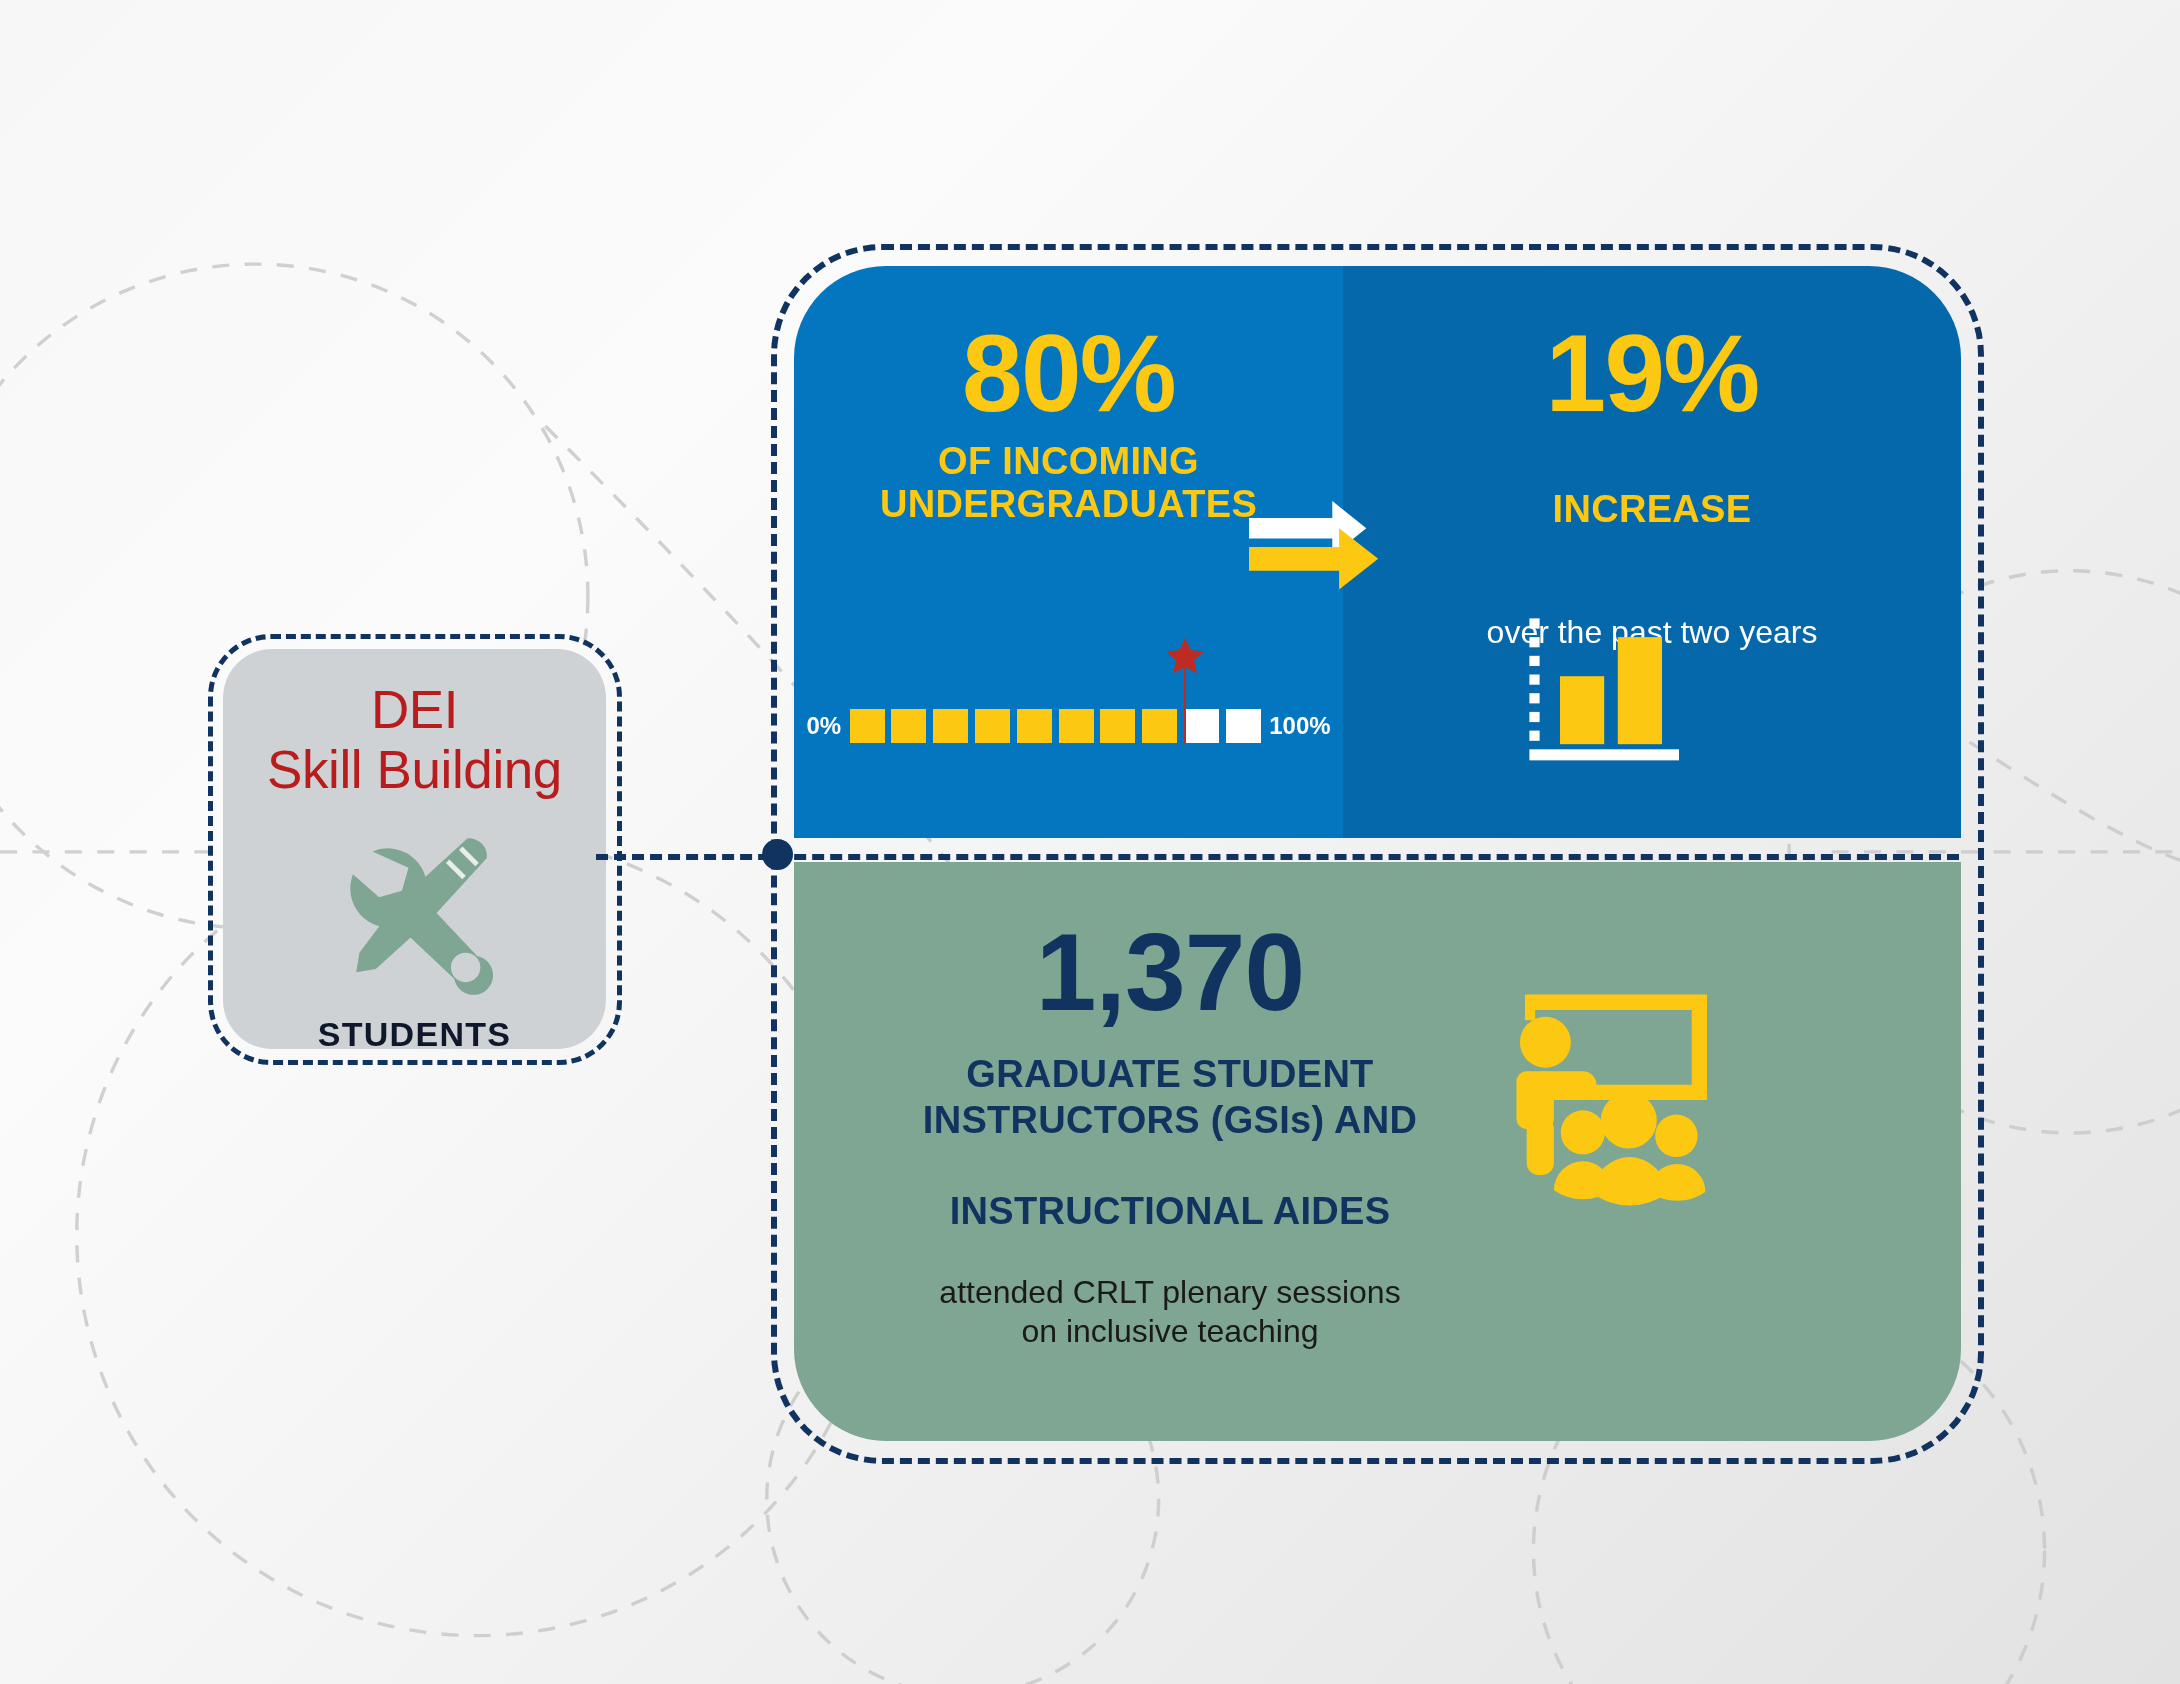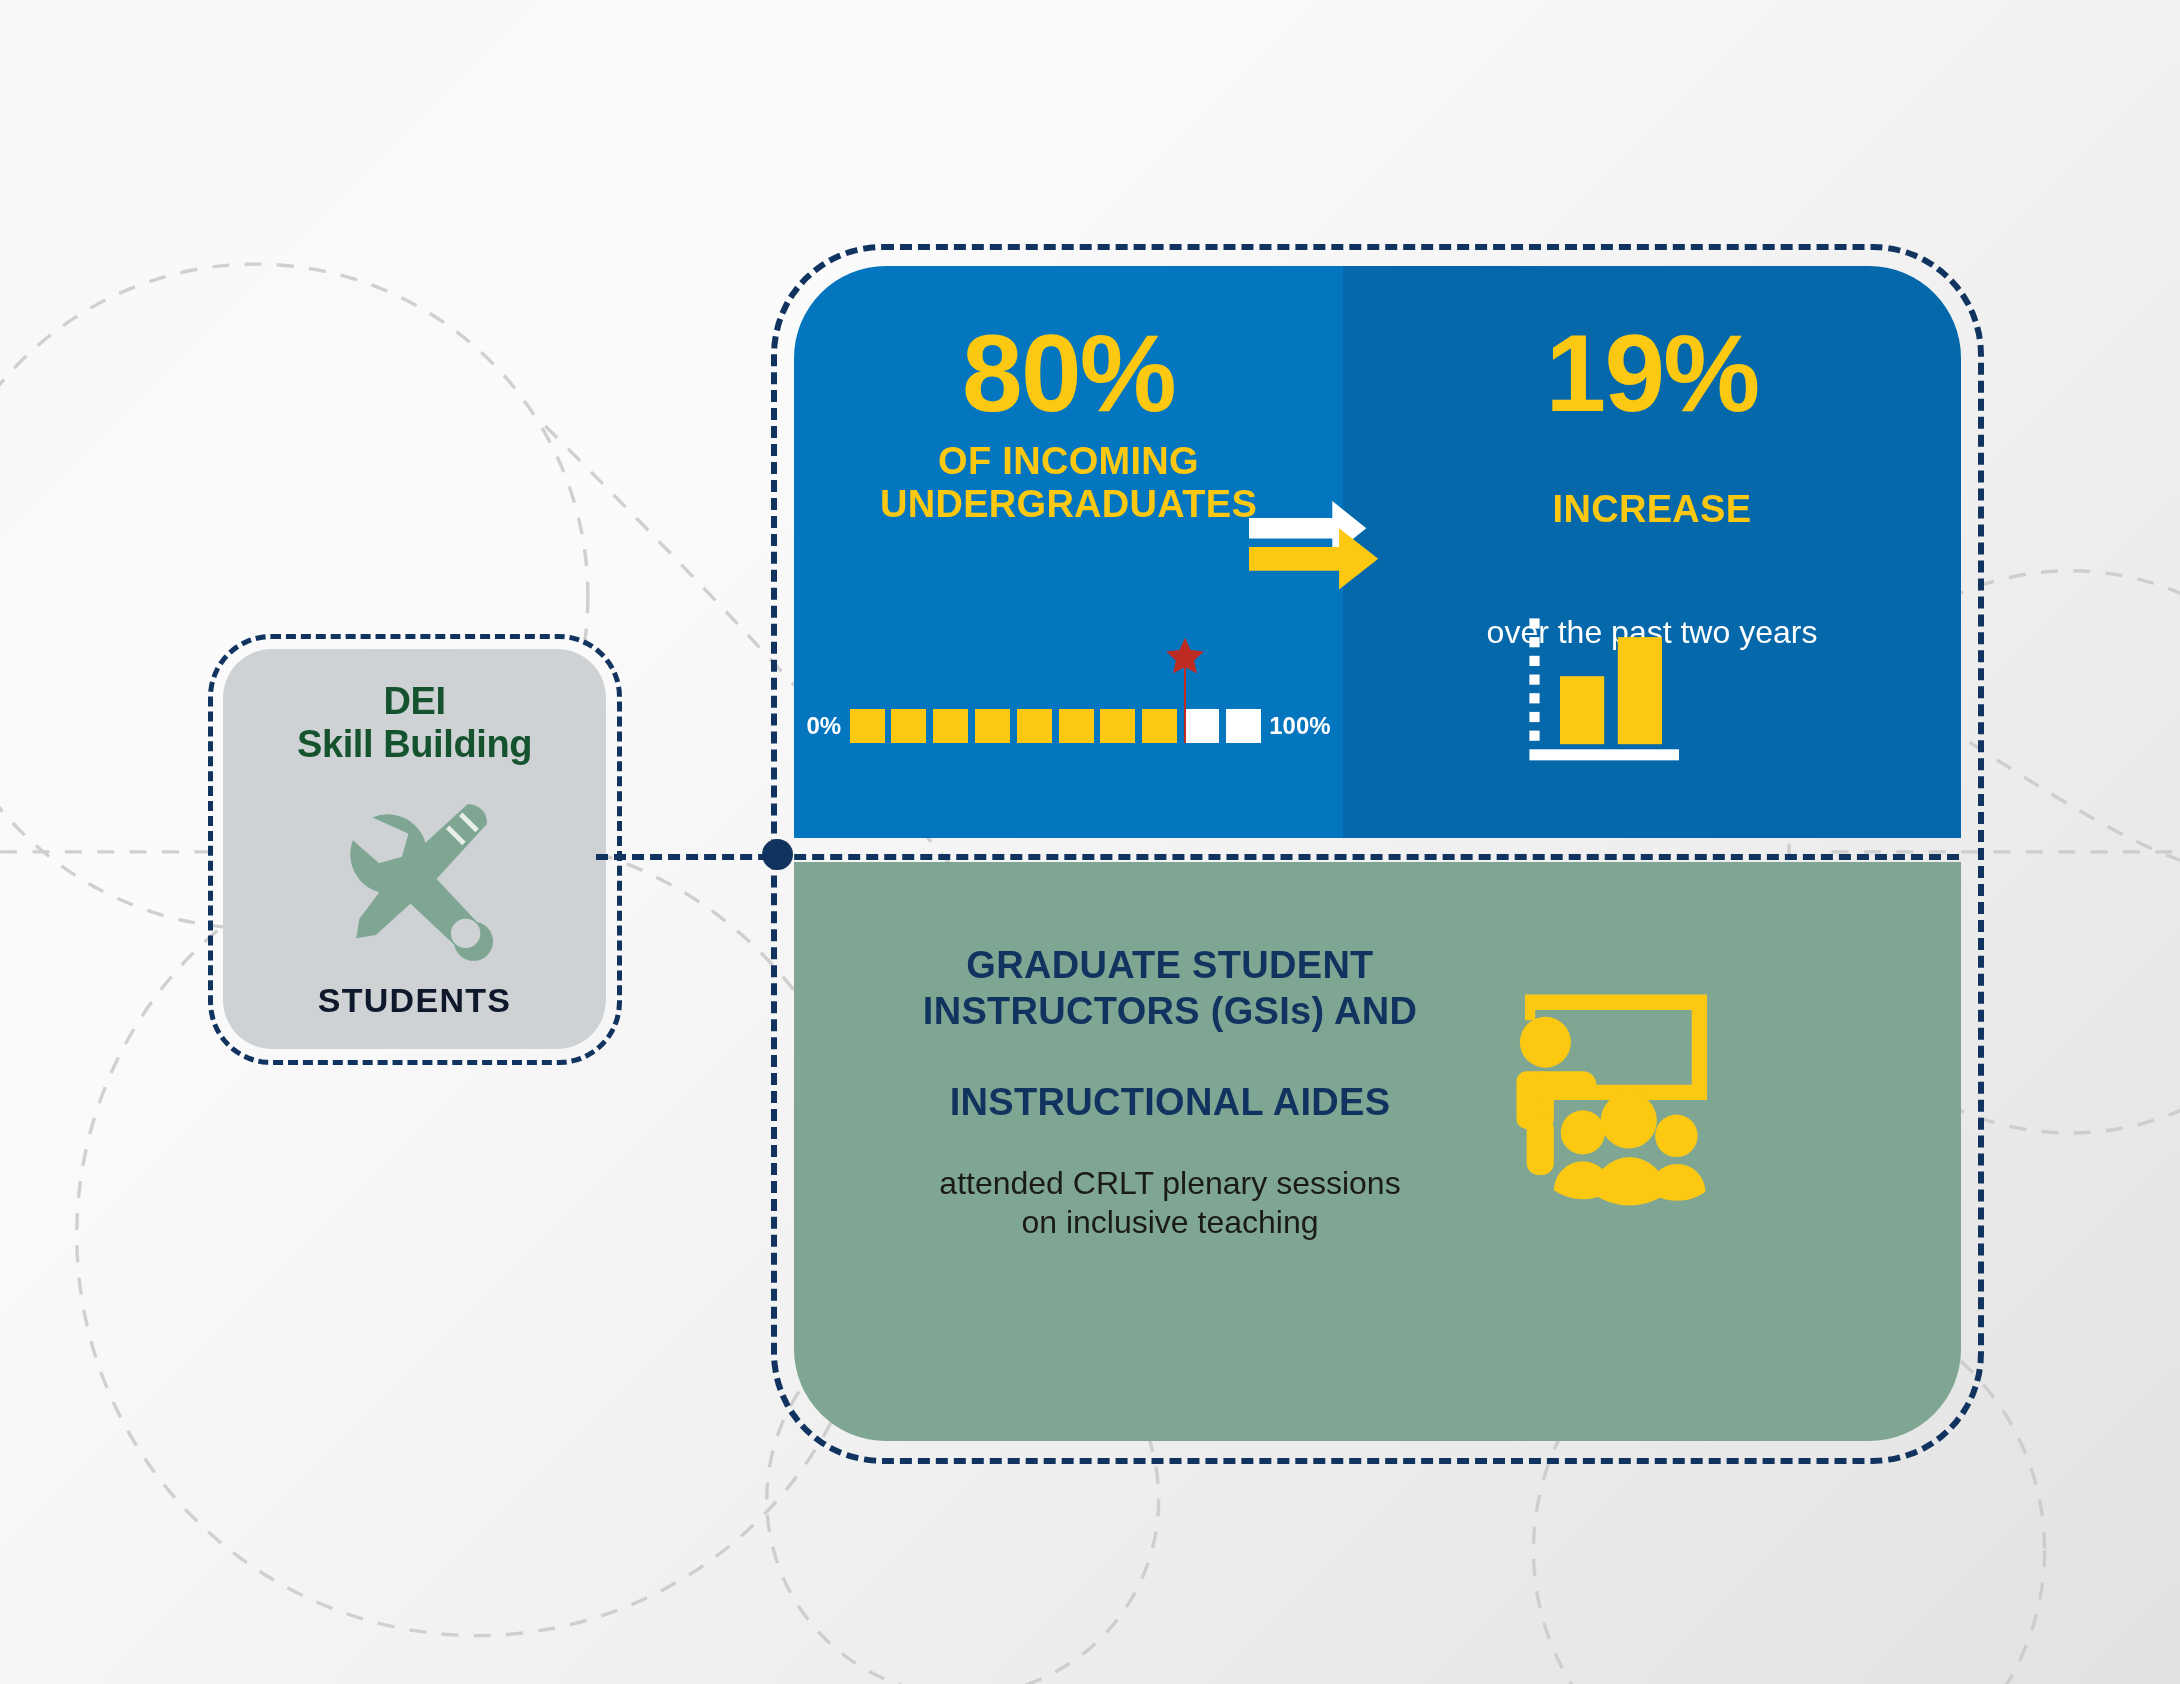--- a/index.html
+++ b/index.html
@@ -17,22 +17,22 @@
   #concept-card{
     position:absolute;left:223px;top:649px;width:383px;height:400px;
     background:#ced2d4;border-radius:49px;
     display:flex;flex-direction:column;align-items:center;
   }
   #concept-card-dash{
     position:absolute;left:208px;top:634px;width:414px;height:431px;
     border:5.1px dashed #10335f;border-radius:63px;box-sizing:border-box;
   }
   .cc-title{
-    margin-top:31px;font-size:38px;line-height:1.14;font-weight:700;
-    color:#14532d;text-align:center;letter-spacing:-0.4px;
+    margin-top:31px;font-size:53px;line-height:1.14;font-weight:400;
+    color:#b91c1c;text-align:center;letter-spacing:-0.4px;
   }
   .cc-icon{margin-top:8.5px;}
   .cc-sub{
     margin-top:6.8px;font-size:34px;font-weight:700;color:#0f172a;
     letter-spacing:1.3px;text-align:center;
   }
 
   
   #connector-h{
     position:absolute;left:596px;top:854px;width:1363px;height:0;
@@ -241,20 +241,21 @@
         </g>
         <rect x="40" y="72" width="52" height="80" fill="#fdc811"></rect>
         <rect x="108" y="26" width="52" height="126" fill="#fdc811"></rect>
         <rect x="4" y="158" width="176" height="13" fill="#ffffff"></rect>
       </svg>
     </div>
   </div>
 
   <div class="row-bot">
     <div id="green-content">
+      <div class="big-stat-navy">1,370</div>
       <div class="stat-label-navy" style="margin-top:25px;">
         <span>GRADUATE STUDENT</span><br>
         <span>INSTRUCTORS (GSIs) AND</span><br>
         <br>
         <span>INSTRUCTIONAL AIDES</span>
       </div>
       <div class="stat-desc-dark" style="margin-top:39px;">
         <span>attended CRLT plenary sessions</span><br>
         <span>on inclusive teaching</span>
       </div>

